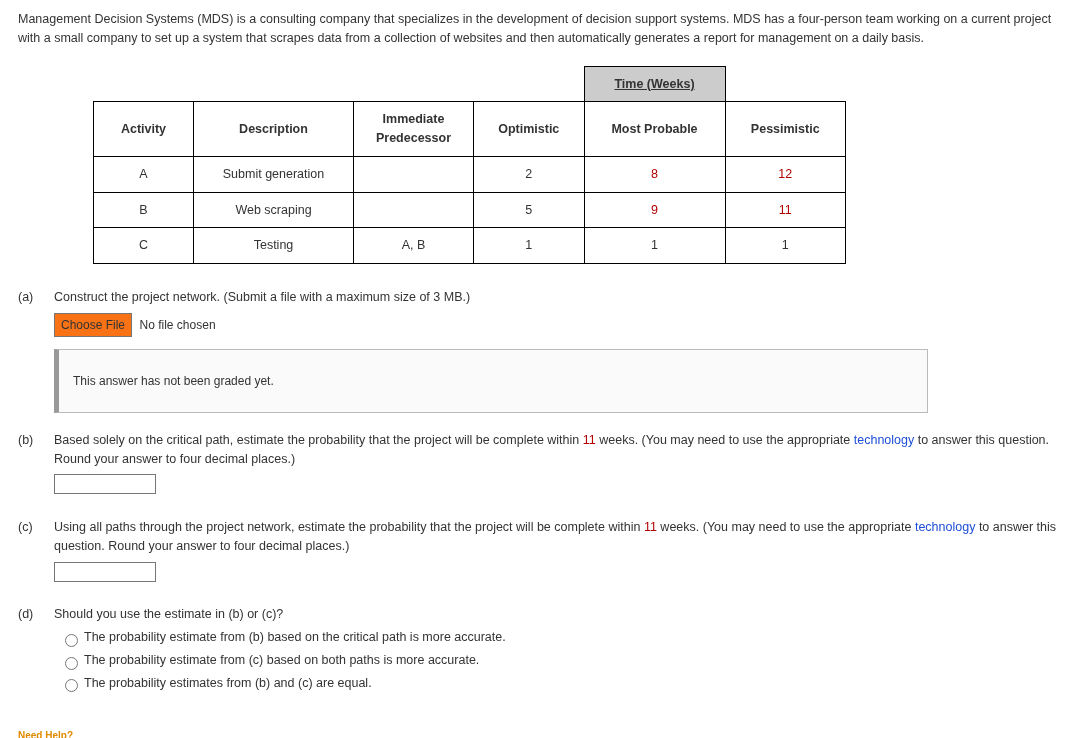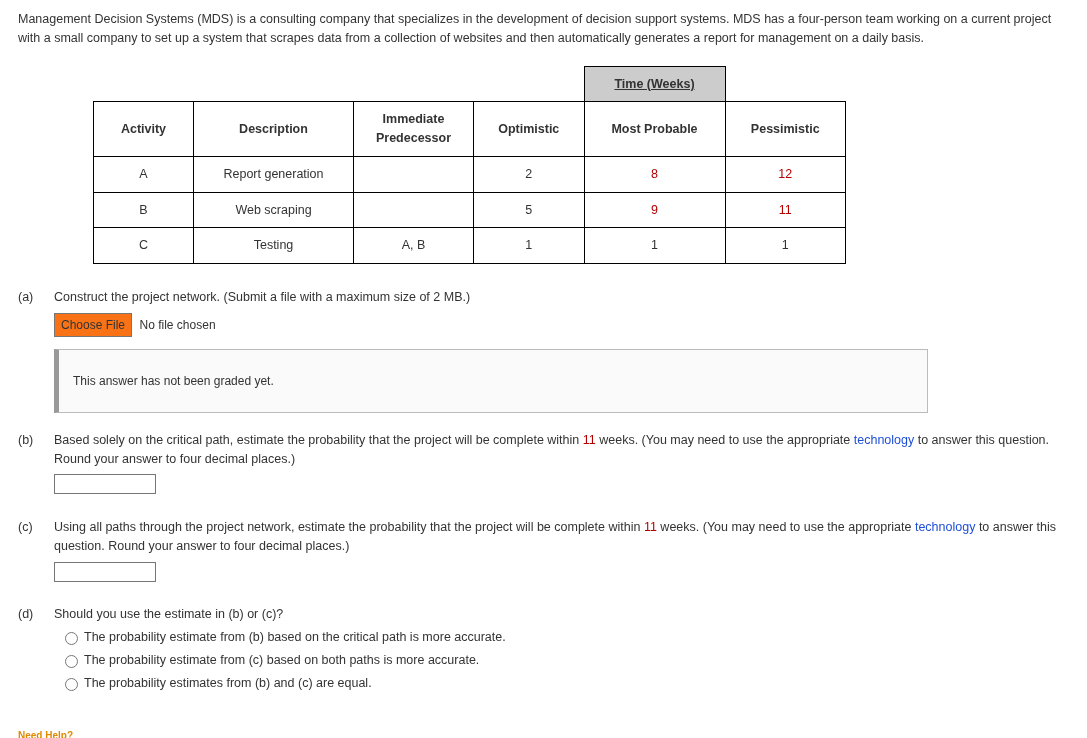--- a/index.html
+++ b/index.html
@@ -58,21 +58,21 @@
     font-size: 12px;
   }
   .link { color: #1d4ed8; }
   .answer-input {
     border: 1px solid #767676;
     width: 100px;
     height: 18px;
     display: inline-block;
     margin-top: 6px;
   }
-  .radio-row { margin: 4px 0 4px 6px; display: flex; align-items: center; }
+  .radio-row { margin: 4px 0 4px 6px; display: flex; align-items: flex-end; }
   .radio-row input { margin-right: 6px; }
   .need-help {
     color: #e08a00;
     font-weight: bold;
     font-size: 10px;
     margin-top: 32px;
   }
   .col-activity { width: 80px; }
   .col-desc { width: 140px; }
   .col-pred { width: 100px; }
@@ -98,21 +98,21 @@
   <tr>
     <th>Activity</th>
     <th>Description</th>
     <th>Immediate Predecessor</th>
     <th>Optimistic</th>
     <th>Most Probable</th>
     <th>Pessimistic</th>
   </tr>
   <tr>
     <td>A</td>
-    <td>Report generation</td>
+    <td>Submit generation</td>
     <td></td>
     <td>2</td>
     <td class="red">8</td>
     <td class="red">12</td>
   </tr>
   <tr>
     <td>B</td>
     <td>Web scraping</td>
     <td></td>
     <td>5</td>
@@ -126,21 +126,21 @@
     <td>1</td>
     <td>1</td>
     <td>1</td>
   </tr>
 </tbody>
   </table>
 
 <div class="part">
   <div class="part-label">(a)</div>
   <div class="part-body">
-    <div>Construct the project network. (Submit a file with a maximum size of 2 MB.)</div>
+    <div>Construct the project network. (Submit a file with a maximum size of 3 MB.)</div>
     <div class="file-row">
       <span class="choose-file-btn">Choose File</span>
       <span class="no-file">No file chosen</span>
     </div>
     <div class="grade-box">This answer has not been graded yet.</div>
   </div>
 </div>
 
 <div class="part">
   <div class="part-label">(b)</div>

